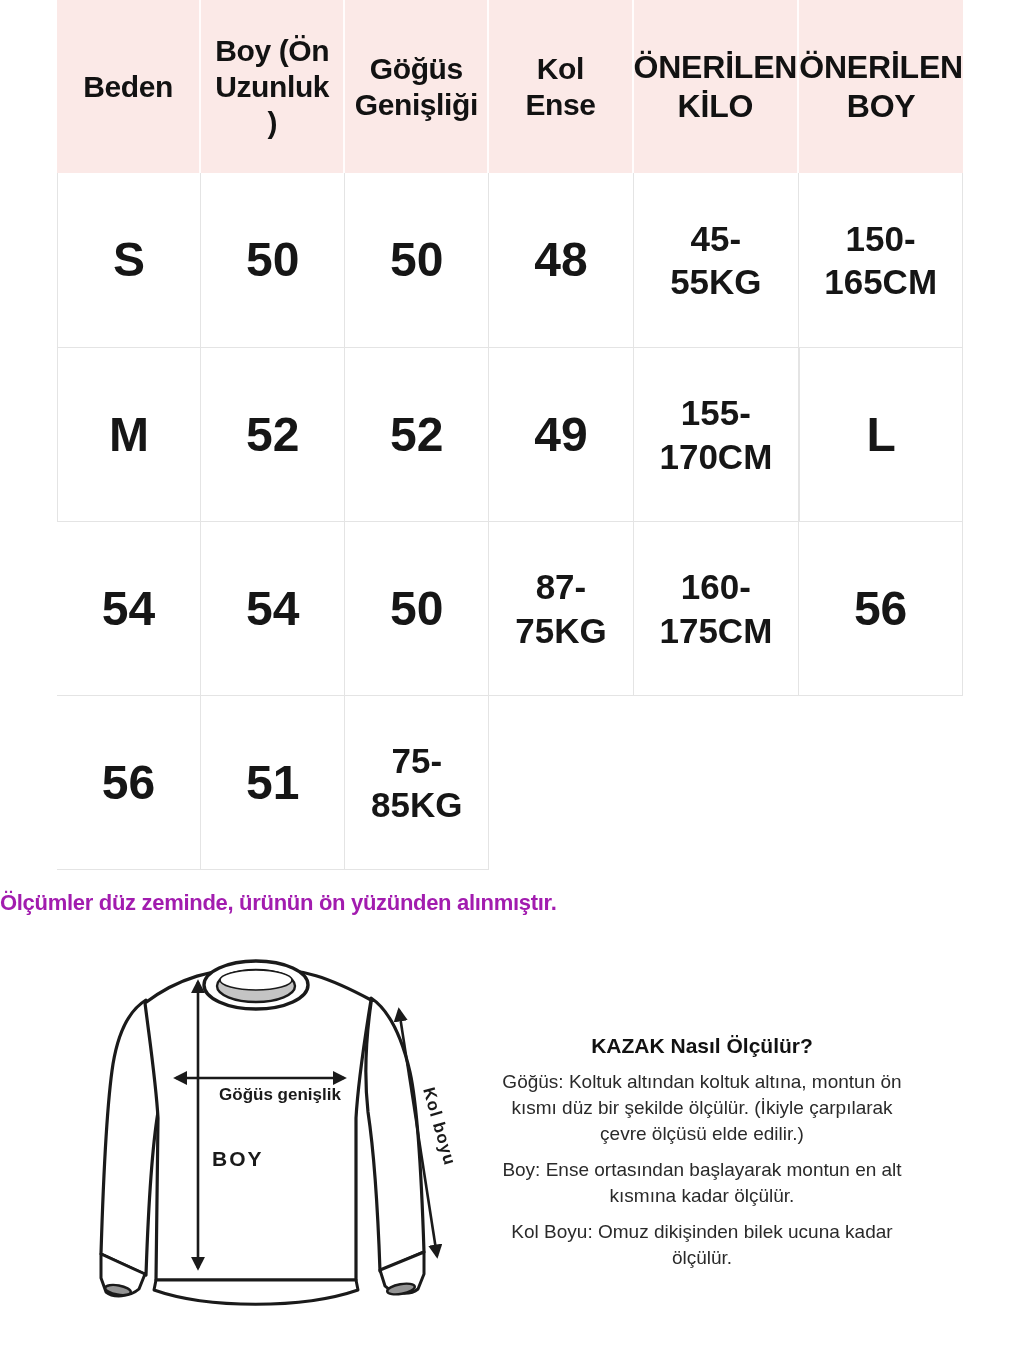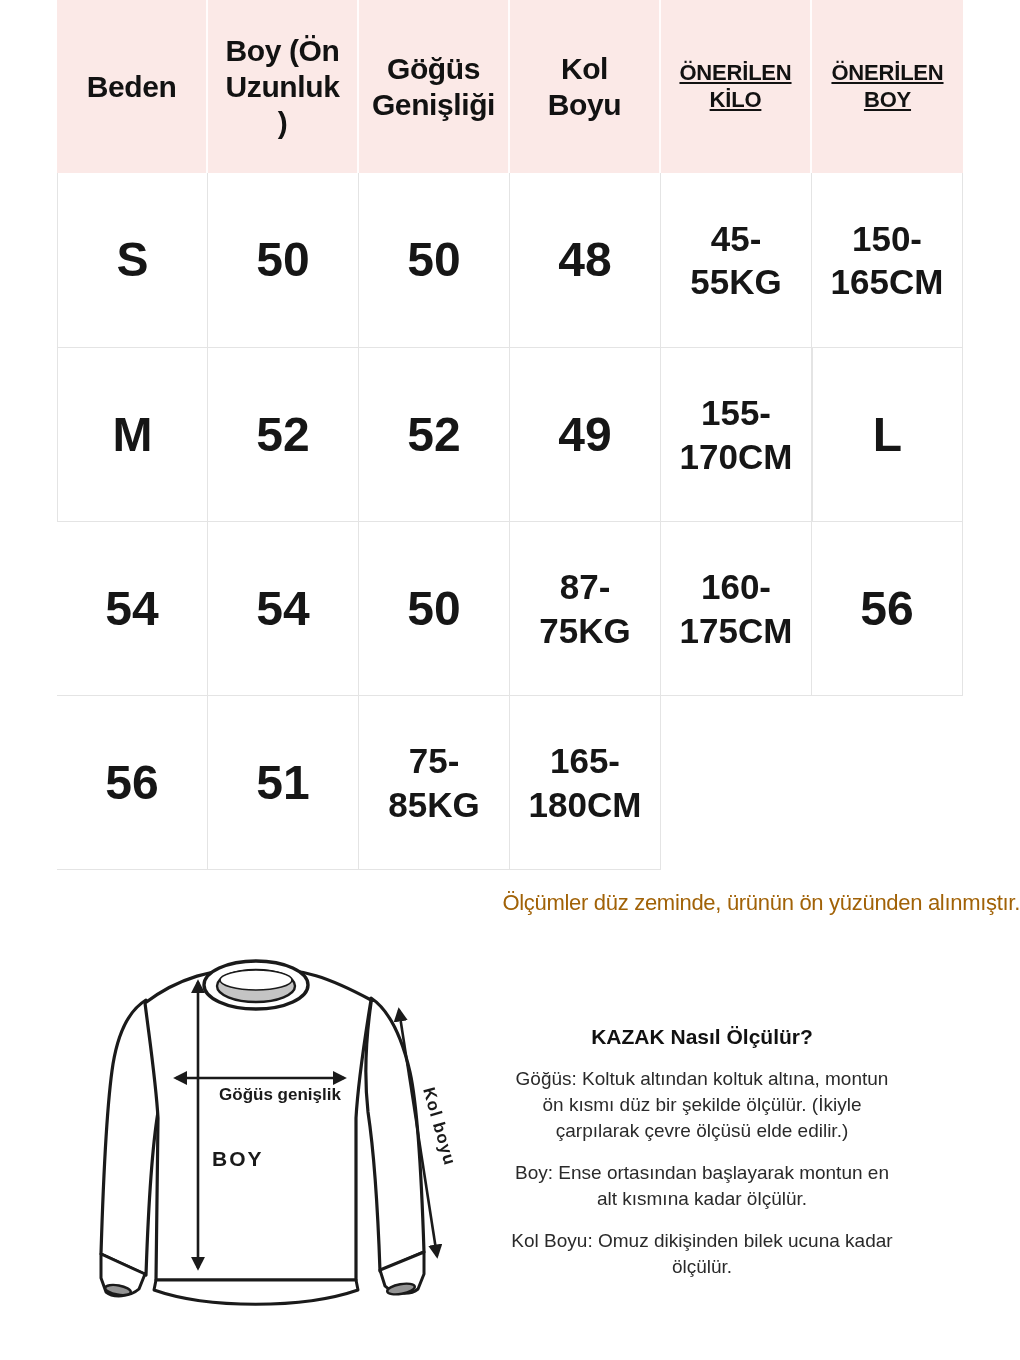--- a/index.html
+++ b/index.html
@@ -13,65 +13,65 @@
     position:absolute; left:57px; top:0; width:906px;
     display:grid; grid-template-columns:repeat(6,1fr);
     grid-template-rows:173px 175px 174px 174px 174px;
   }
   .cell { display:flex; align-items:center; justify-content:center; text-align:center; }
   .th {
     background:#fbe9e7; color:#121212; font-weight:700; font-size:30px;
     line-height:1.2; white-space:pre-line; letter-spacing:-0.4px;
     border-right:2px solid rgba(255,255,255,0.85);
   }
-  .th.small { font-size:22px; letter-spacing:-0.2px;text-decoration:underline; }
+  .th.small { font-size:32px; letter-spacing:-0.2px; }
   .th.last { border-right:none; }
   .td {
     color:#161616; font-weight:700; font-size:48px; white-space:pre-line;
     border-right:1px solid #e4e4e4; border-bottom:1px solid #e4e4e4;
     line-height:1.2;
   }
   .td.first { border-left:1px solid #e4e4e4; }
   .td.range { font-size:35px; line-height:1.24; }
 
   
   .note {
     position:absolute; left:0; top:884px; width:100%;
-    text-align:right; color:#a16207; font-weight:400;
+    text-align:left; color:#a21caf; font-weight:700;
     font-size:22px; line-height:37px; letter-spacing:-0.3px;
   }
 
   
   .diagram { position:absolute; left:68px; top:948px; width:422px; height:412px; }
   .diagram svg { width:100%; height:100%; }
   .diag-label { font-family:"Liberation Sans","DejaVu Sans",sans-serif; font-weight:700; fill:#1a1a1a; }
 
   
   .instructions {
     position:absolute; left:492px; top:1016px; width:420px;
     text-align:center; color:#2a2a2a; font-size:19px; line-height:26px;
   }
-  .instructions h3 { margin:8px 0 1px 0; font-size:21px; color:#111; font-weight:700; }
-  .instructions p { margin:16px; }
+  .instructions h3 { margin:17px 0 1px 0; font-size:21px; color:#111; font-weight:700; }
+  .instructions p { margin:10px; }
 </style>
 </head>
 <body>
 
 <div class="page">
 
   <div class="size-table">
 
     <div class="cell th">Beden</div>
     <div class="cell th">Boy (Ön
 Uzunluk
 )</div>
     <div class="cell th">Göğüs
 Genişliği</div>
     <div class="cell th">Kol
-Boyu</div>
+Ense</div>
     <div class="cell th small">ÖNERİLEN
 KİLO</div>
     <div class="cell th small last">ÖNERİLEN
 BOY</div>
 
     <div class="cell td first">S</div>
     <div class="cell td">50</div>
     <div class="cell td">50</div>
     <div class="cell td">48</div>
     <div class="cell td range">45-
@@ -93,22 +93,20 @@
     <div class="cell td range">87-
 75KG</div>
     <div class="cell td range">160-
 175CM</div>
 
     <div class="cell td">56</div>
     <div class="cell td">56</div>
     <div class="cell td">51</div>
     <div class="cell td range">75-
 85KG</div>
-    <div class="cell td range">165-
-180CM</div>
   </div>
 
   <div class="note">
     <div>Ölçümler düz zeminde, ürünün ön yüzünden alınmıştır.</div>
   </div>
 
   <div class="diagram">
     <svg viewBox="0 0 422 412" xmlns="http://www.w3.org/2000/svg">
       <defs>
         <marker id="ah" viewBox="0 0 10 10" refX="8" refY="5" markerWidth="5.5" markerHeight="5.5" orient="auto-start-reverse">

